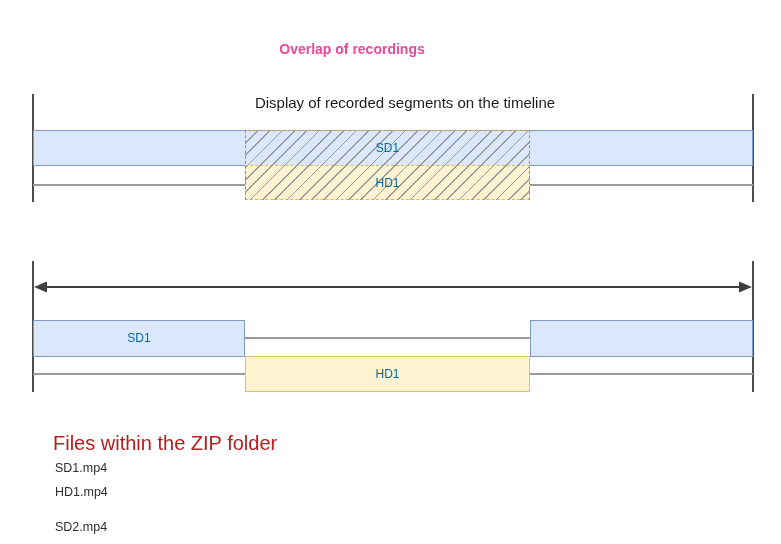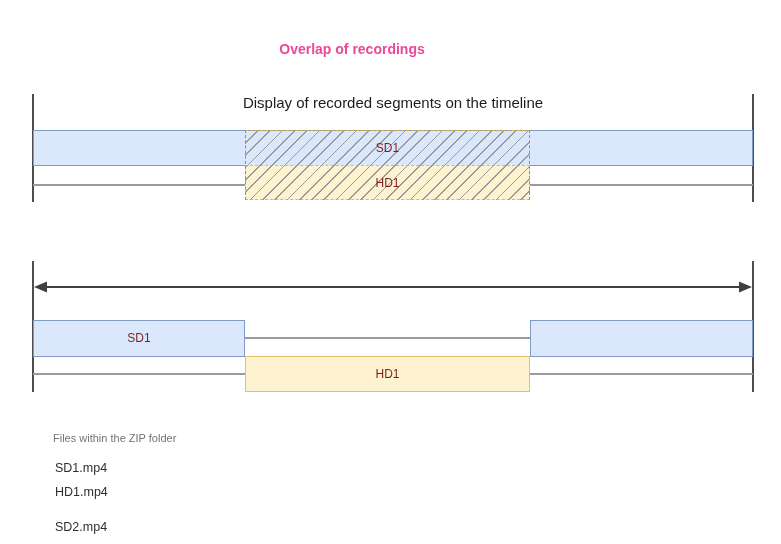--- a/index.html
+++ b/index.html
@@ -6,21 +6,21 @@
   .page{
     position:relative;width:781px;height:544px;background:#ffffff;
     font-family:"Liberation Sans","DejaVu Sans",sans-serif;overflow:hidden;
   }
   .title{
     position:absolute;left:0;top:41px;width:704px;text-align:center;
     font-size:14px;font-weight:bold;color:#ec4899;
   }
   .caption{
     position:absolute;left:33px;width:720px;text-align:center;
-    font-size:15px;color:#1c1c1c;
+    font-size:15px;color:#1c1c1c;padding-left:12px;
   }
   .cap1{top:94px;}
   .cap2{top:254px;}
   .tick{position:absolute;width:2px;background:#4d4d4d;}
   .t1{top:94px;height:108px;}
   .t2{top:261px;height:131px;}
   .tl{left:32px;} .tr{left:752px;}
   .bar{position:absolute;box-sizing:border-box;}
   .sd{background:#dbe8fb;border:1px solid #7d9bc3;}
   .hd{background:#fdf3d0;border:1px solid #e2bf68;}
@@ -37,30 +37,30 @@
   .hatch{
     position:absolute;left:245px;top:130px;width:285px;height:70px;
     box-sizing:border-box;
     border-left:1px dashed #8c8c8c;border-right:1px dashed #8c8c8c;
     border-top:1px dashed #d8ab44;
     background:repeating-linear-gradient(135deg,
       rgba(0,0,0,0) 0px, rgba(0,0,0,0) 7.5px,
       #9a9a9a 7.5px, #9a9a9a 8.7px);
   }
   .lbl{
-    position:absolute;text-align:center;font-size:12px;color:#7f1d1d;line-height:14px;
+    position:absolute;text-align:center;font-size:12px;color:#0369a1;line-height:14px;
   }
   .lbl1sd{left:245px;width:285px;top:141px;}
   .lbl1hd{left:245px;width:285px;top:176px;}
   .lbl2sd1{left:33px;width:212px;top:331px;}
   .lbl2hd{left:245px;width:285px;top:367px;}
   .lbl2sd2{left:530px;width:223px;top:331px;}
   .arrow-svg{position:absolute;left:33px;top:279px;width:720px;height:16px;}
   .files-heading{
-    position:absolute;left:53px;top:432px;font-size:11px;color:#737373;
+    position:absolute;left:53px;top:432px;font-size:20px;color:#b91c1c;
   }
   .file-item{
     position:absolute;left:55px;font-size:12.5px;color:#2f2f2f;
   }
   .f0{top:461px;} .f1{top:485px;} .f2{top:520px;}
 </style>
 </head>
 <body>
 
 <div class="page">

